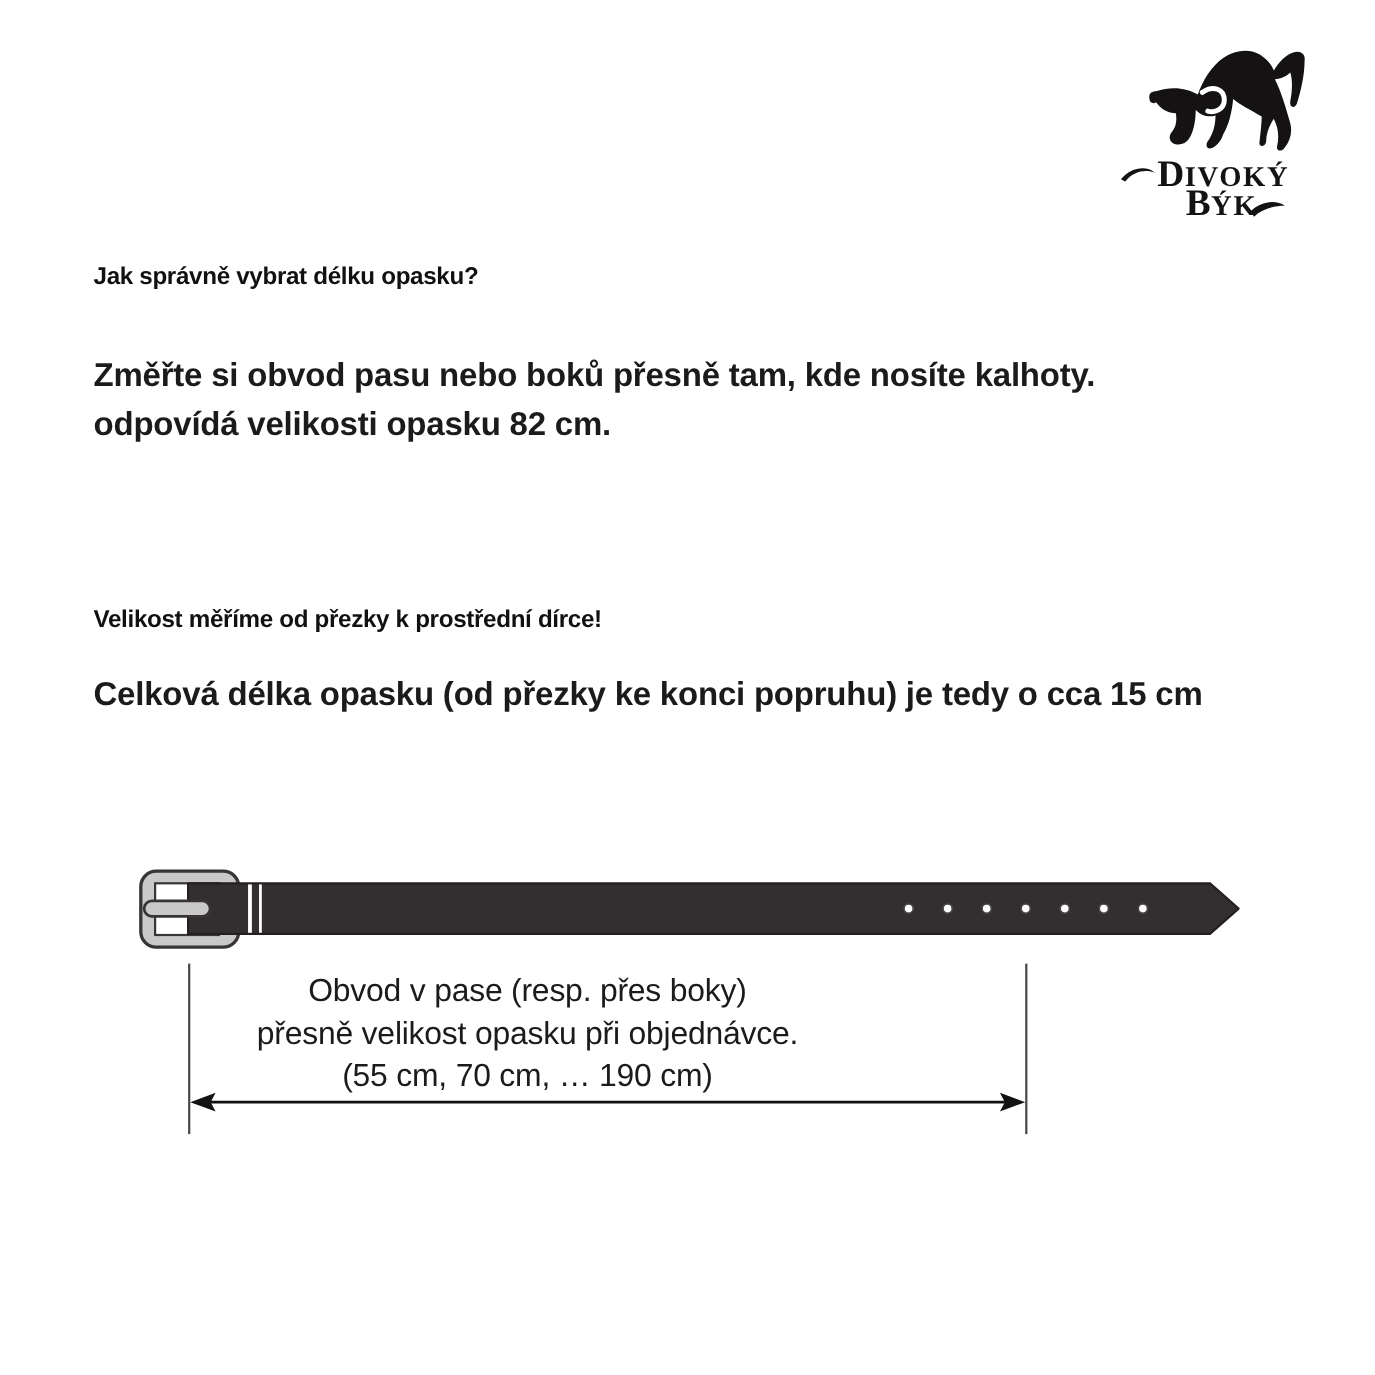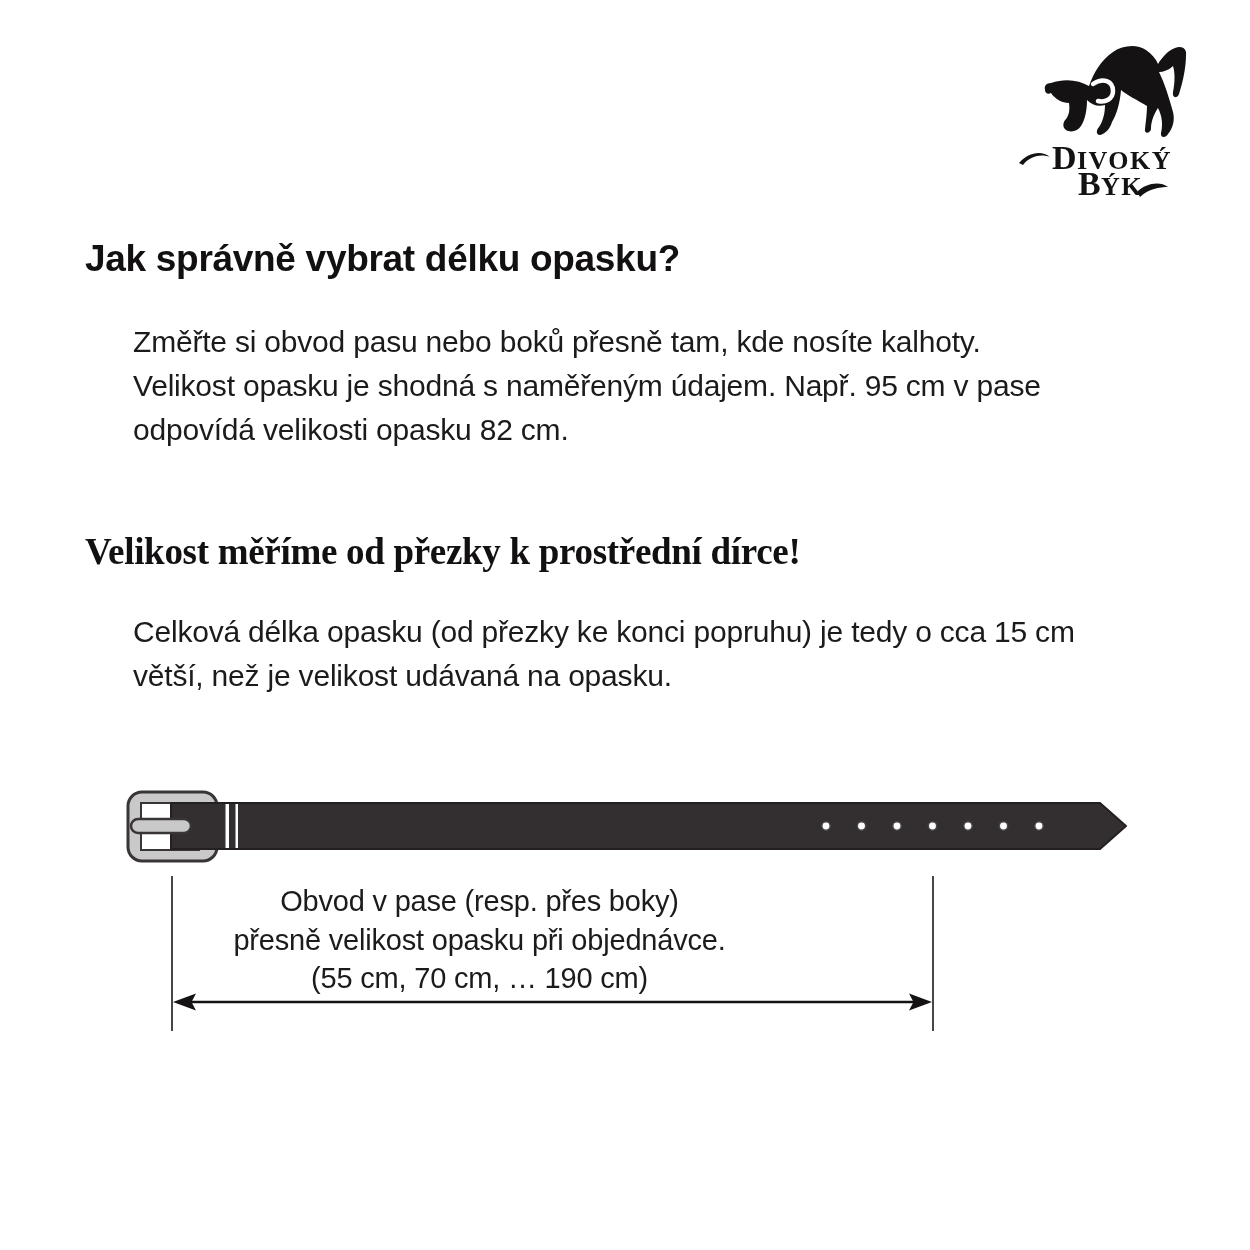--- a/index.html
+++ b/index.html
@@ -2,24 +2,24 @@
 <html><head>
 <meta charset="utf-8">
 <style>
   html,body{margin:0;padding:0;background:#fff;}
   .page{
     position:relative;width:1250px;height:1250px;background:#fff;overflow:hidden;
     font-family:"Liberation Sans", sans-serif;color:#1a1819;
   }
   .abs{position:absolute;}
   .h1{
-    left:85px;font-size:37px;font-weight:700;letter-spacing:-0.3px;color:#121011;
+    left:85px;font-size:22px;font-weight:700;letter-spacing:-0.3px;color:#121011;
     white-space:nowrap;line-height:1;
   }
-  .para{left:85px;font-size:30px;font-weight:400;color:#1c1a1b;letter-spacing:-0.2px;margin-left:48px;}
+  .para{left:85px;font-size:30px;font-weight:700;color:#1c1a1b;letter-spacing:-0.2px;}
   .para .ln{line-height:44px;white-space:nowrap;}
   .caption{
     left:172px;top:882px;width:615px;text-align:center;font-size:29px;color:#1c1a1b;
     letter-spacing:-0.2px;
   }
   .caption .ln{line-height:38.5px;white-space:nowrap;}
   svg{display:block;}
 </style>
 </head>
 <body>
@@ -72,29 +72,27 @@
       <text x="72" y="147" font-family="Liberation Serif, serif" font-weight="700" font-size="26" letter-spacing="1.5" fill="#141213">IVOKÝ</text>
       <text x="73" y="173" font-family="Liberation Serif, serif" font-weight="700" font-size="34" fill="#141213">B</text>
       <text x="96" y="173" font-family="Liberation Serif, serif" font-weight="700" font-size="26" letter-spacing="1.5" fill="#141213">ÝK</text>
     </svg>
   </div>
 
   <div class="abs h1" style="top:240px;">Jak správně vybrat délku opasku?</div>
 
   <div class="abs para" style="top:320px;">
     <div class="ln">Změřte si obvod pasu nebo boků přesně tam, kde nosíte kalhoty.</div>
-    <div class="ln">Velikost opasku je shodná s naměřeným údajem. Např. 95 cm v pase</div>
     <div class="ln">odpovídá velikosti opasku 82 cm.</div>
   </div>
 
-  <div class="abs h1" style="top:533px;font-family:Liberation Serif, serif;">Velikost měříme od přezky k prostřední dírce!</div>
+  <div class="abs h1" style="top:552px;">Velikost měříme od přezky k prostřední dírce!</div>
 
   <div class="abs para" style="top:610px;">
     <div class="ln">Celková délka opasku (od přezky ke konci popruhu) je tedy o cca 15 cm</div>
-    <div class="ln">větší, než je velikost udávaná na opasku.</div>
   </div>
 
   <div class="abs" style="left:0;top:760px;width:1250px;height:290px;">
     <svg width="1250" height="290" viewBox="0 760 1250 290">
 
       <rect x="128" y="792" width="89" height="69" rx="14" fill="#c9c9c9" stroke="#393536" stroke-width="3"></rect>
 
       <rect x="141" y="803" width="58" height="47" fill="#ffffff" stroke="#393536" stroke-width="2"></rect>
 
       <path d="M171 803 H1100 L1126 826 L1100 849 H171 Z" fill="#332e2f" stroke="#242021" stroke-width="2" stroke-linejoin="round"></path>

